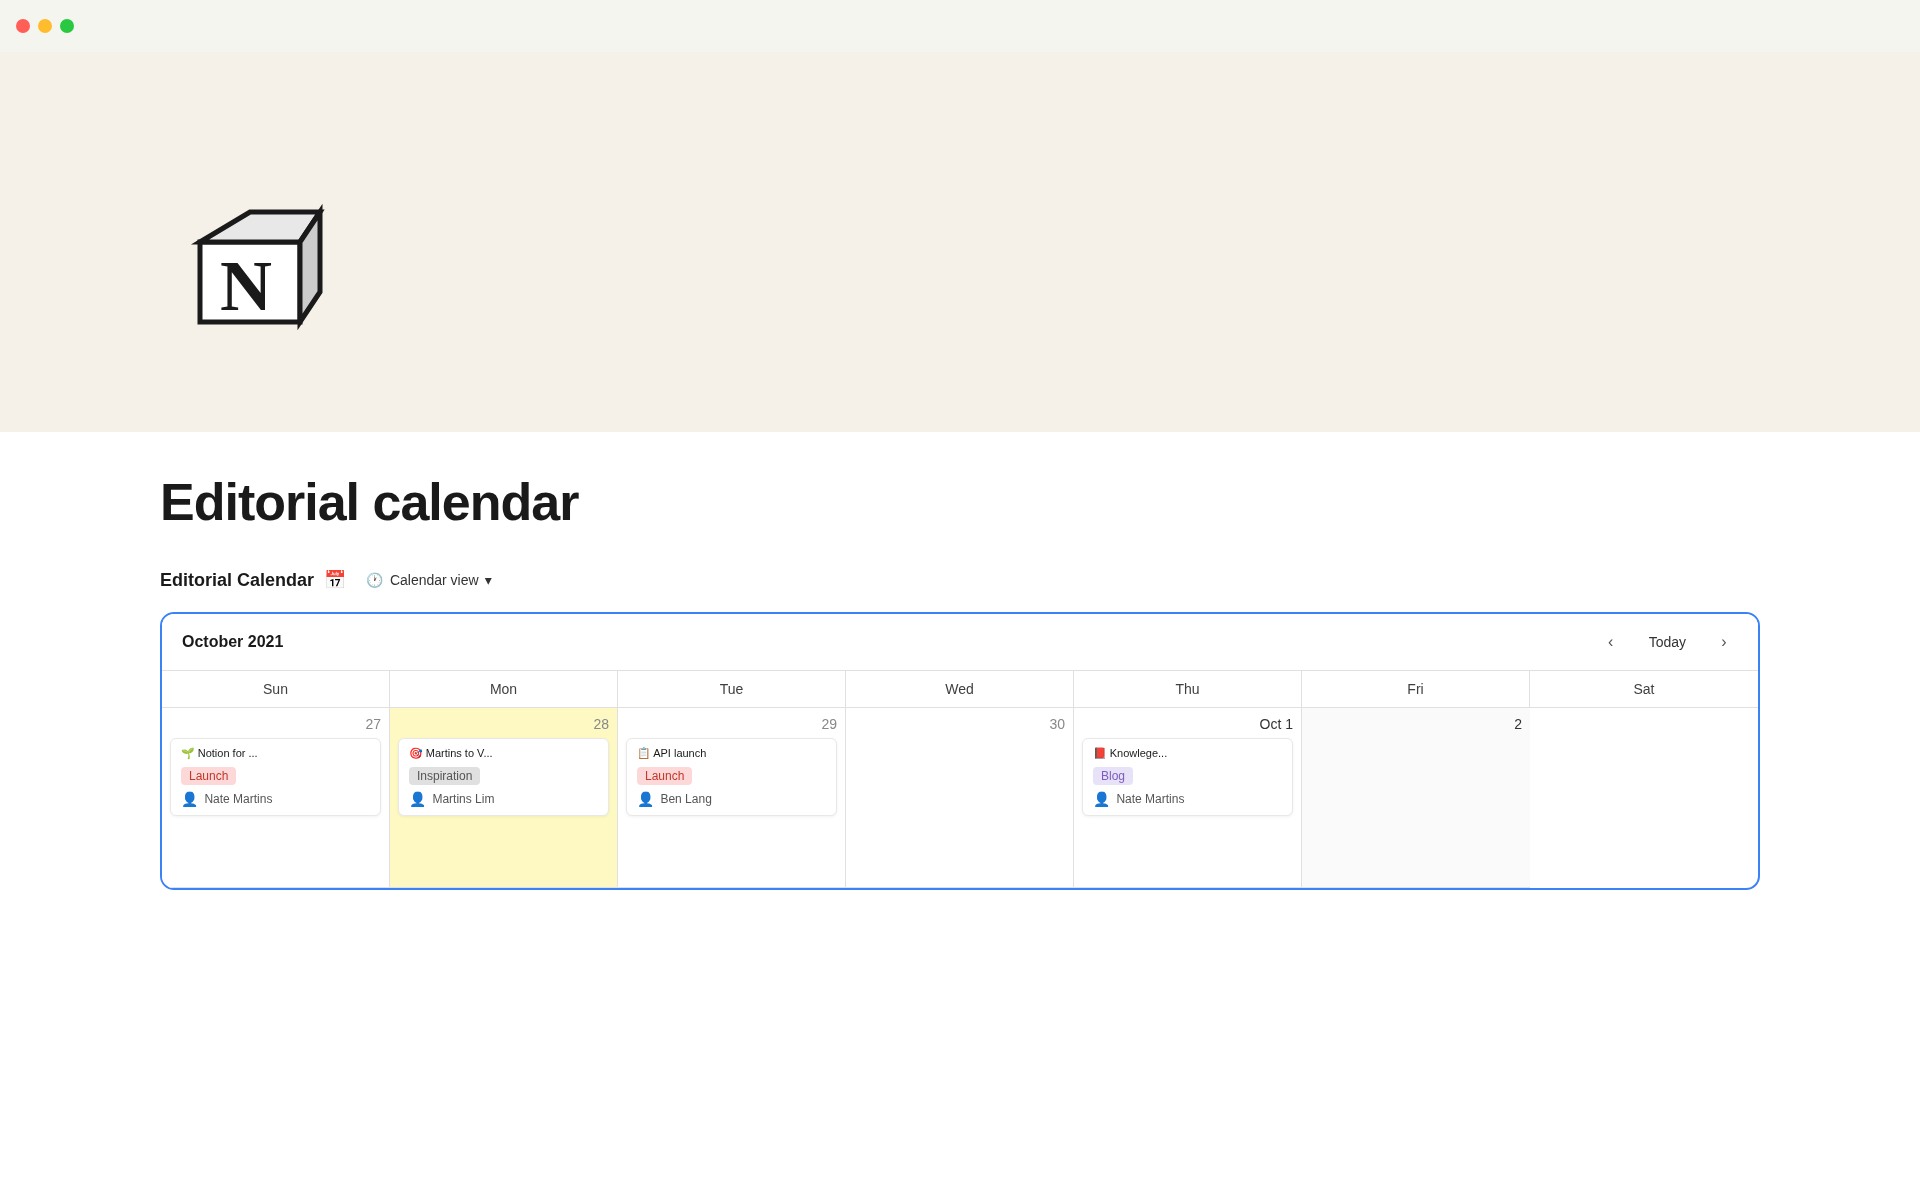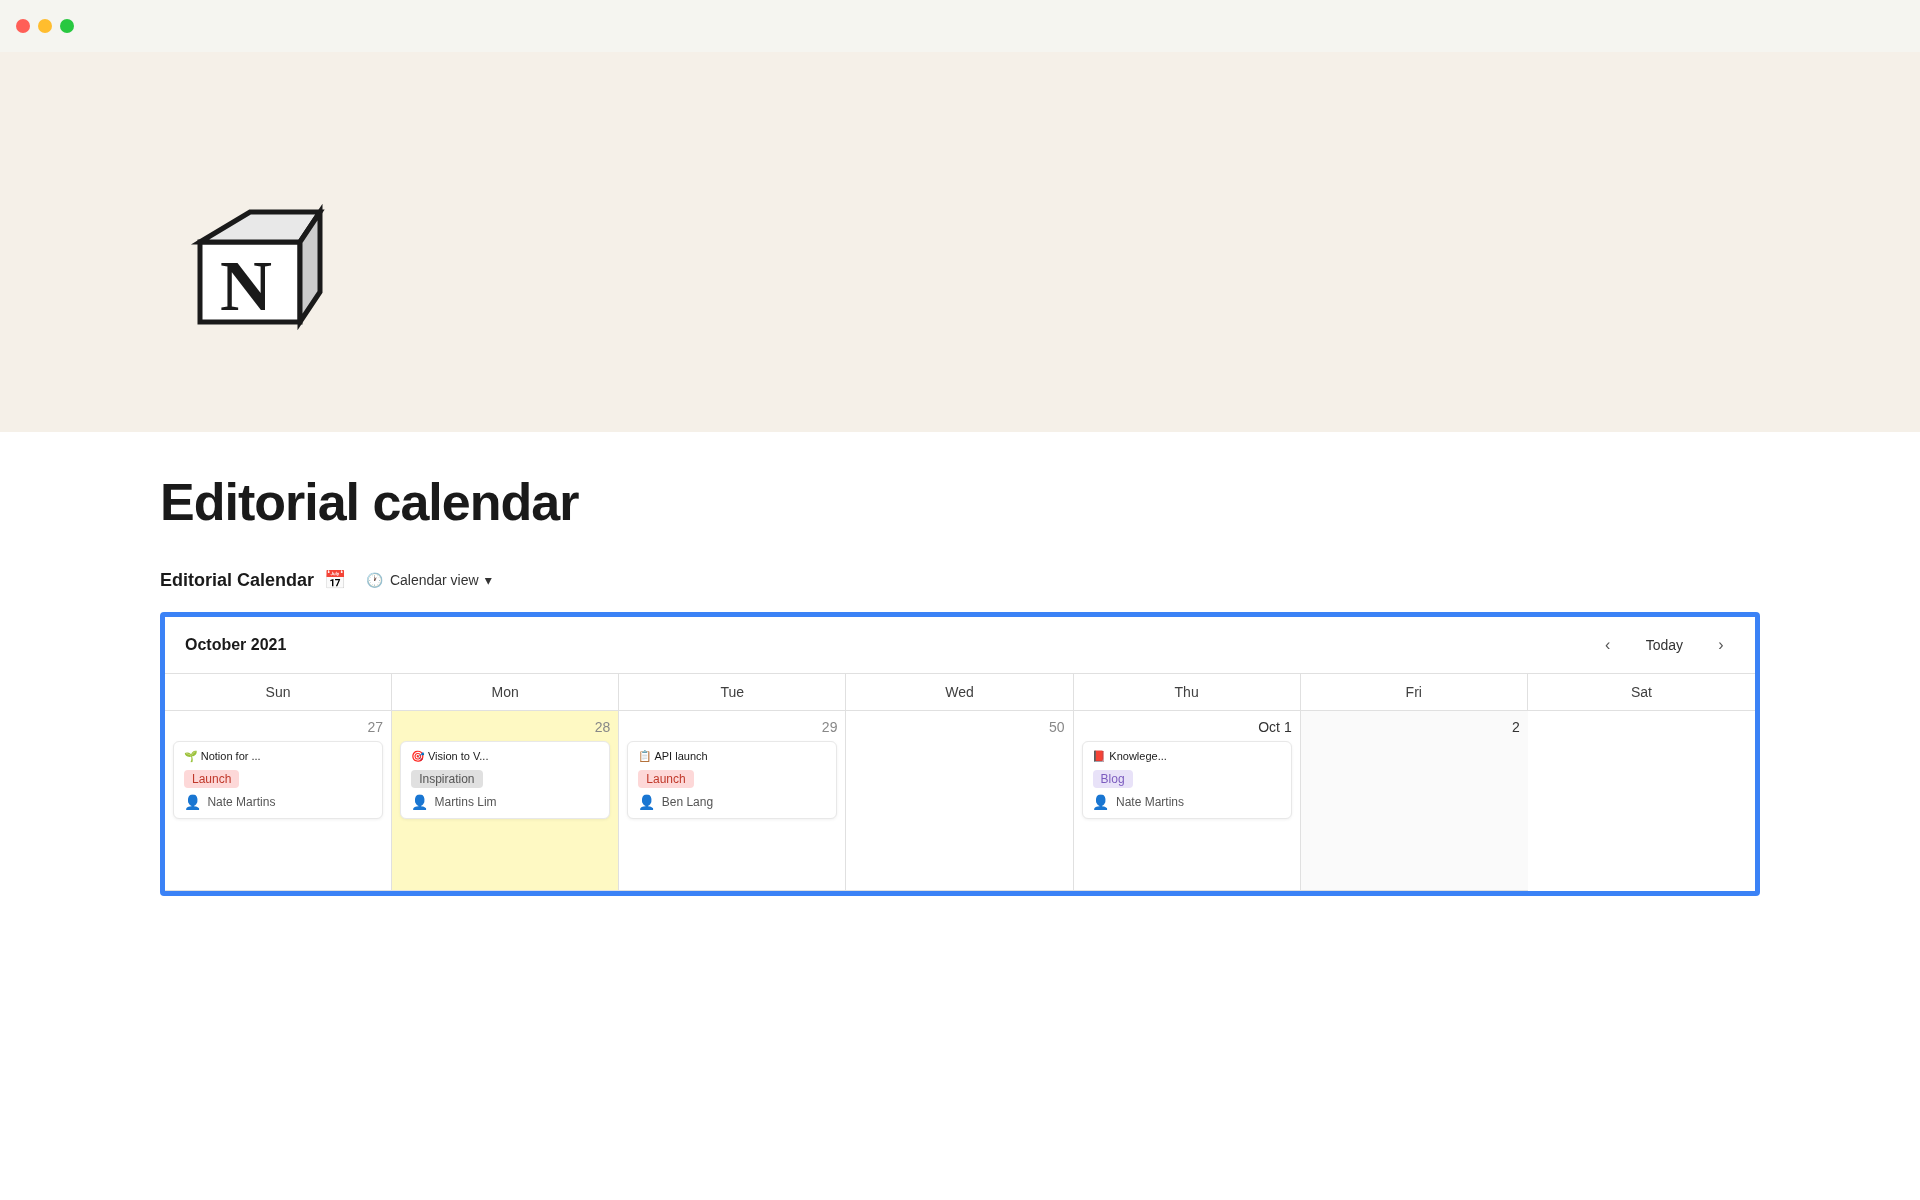--- a/index.html
+++ b/index.html
@@ -78,22 +78,22 @@
       gap: 6px;
       padding: 4px 10px;
       border-radius: 6px;
       cursor: pointer;
       font-size: 14px;
       color: #333;
     }
 
     
     .calendar-container {
-      border: 5px solid #3b82f6;
-      border-radius: 4px;
+      border: 2px solid #3b82f6;
+      border-radius: 14px;
       overflow: hidden;
     }
 
     .calendar-nav {
       display: flex;
       align-items: center;
       justify-content: space-between;
       padding: 14px 20px;
       background: #fff;
       border-bottom: 1px solid #e0e0e0;
@@ -295,21 +295,21 @@
             <span>Nate Martins</span>
           </div>
         </div>
       </div>
 
       <div class="calendar-cell today-cell">
         <div class="date-num">
           <span class="today-num">28</span>
         </div>
         <div class="card">
-          <div class="card-title">🎯 Vision to V...</div>
+          <div class="card-title">🎯 Martins to V...</div>
           <div class="card-tag tag-inspiration">Inspiration</div>
           <div class="card-author">
             <span class="author-avatar">👤</span>
             <span>Martins Lim</span>
           </div>
         </div>
       </div>
 
       <div class="calendar-cell">
         <div class="date-num">29</div>
@@ -317,21 +317,21 @@
           <div class="card-title">📋 API launch</div>
           <div class="card-tag tag-launch">Launch</div>
           <div class="card-author">
             <span class="author-avatar">👤</span>
             <span>Ben Lang</span>
           </div>
         </div>
       </div>
 
       <div class="calendar-cell">
-        <div class="date-num">50</div>
+        <div class="date-num">30</div>
       </div>
 
       <div class="calendar-cell">
         <div class="date-num oct-num">Oct 1</div>
         <div class="card">
           <div class="card-title">📕 Knowlege...</div>
           <div class="card-tag tag-blog">Blog</div>
           <div class="card-author">
             <span class="author-avatar">👤</span>
             <span>Nate Martins</span>

